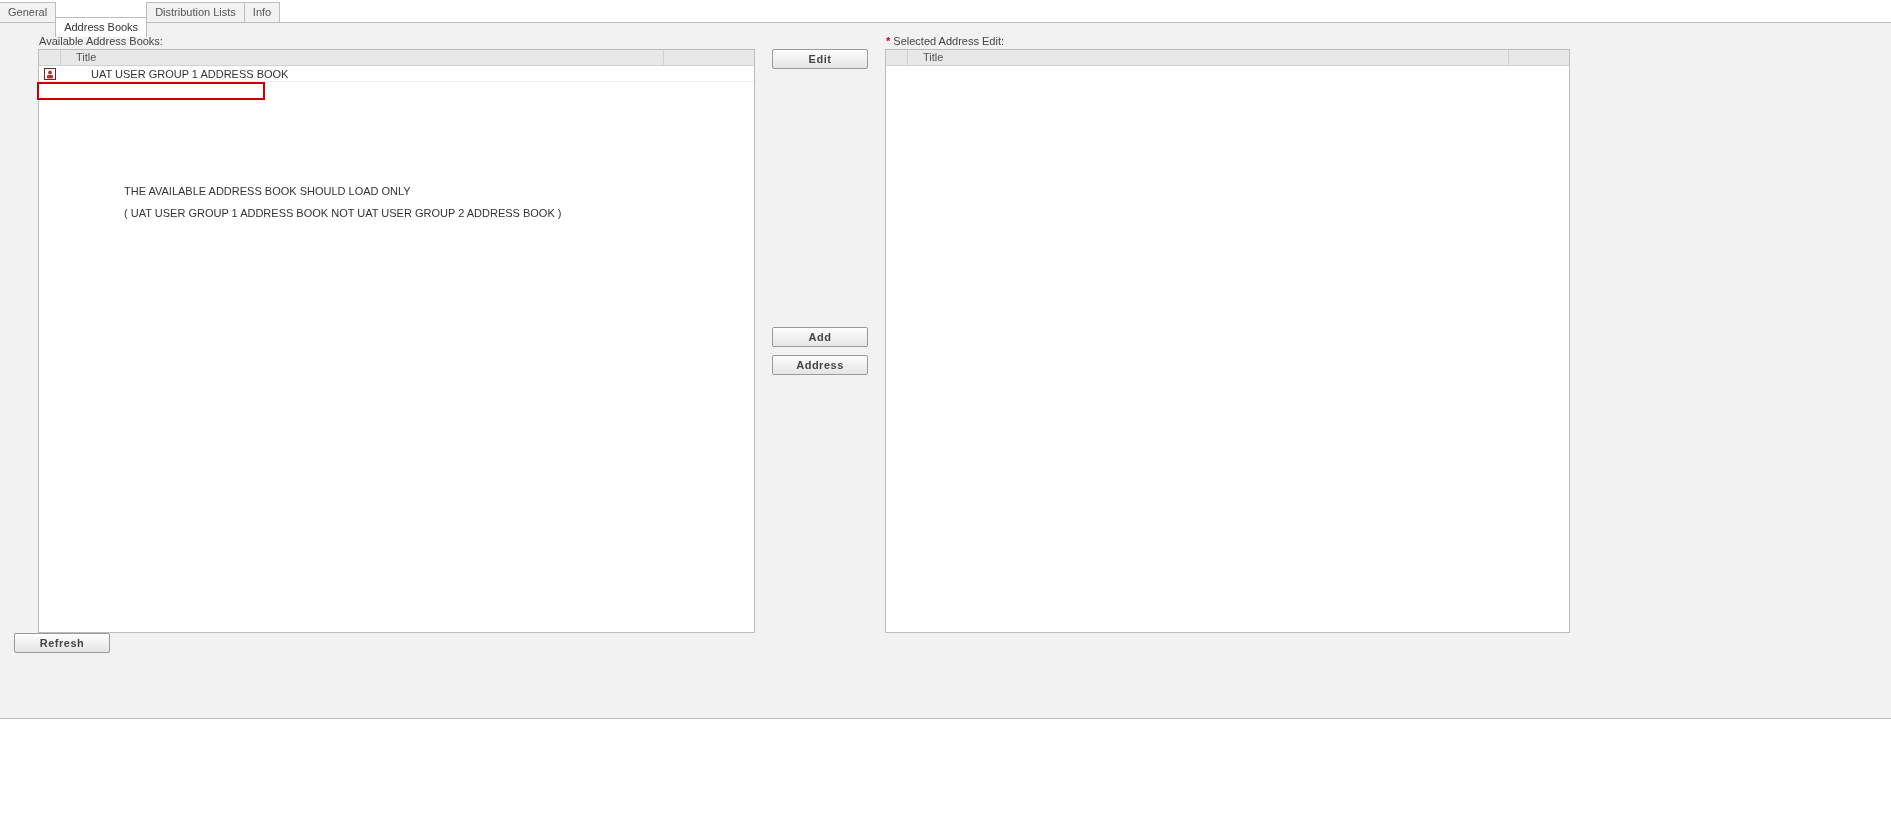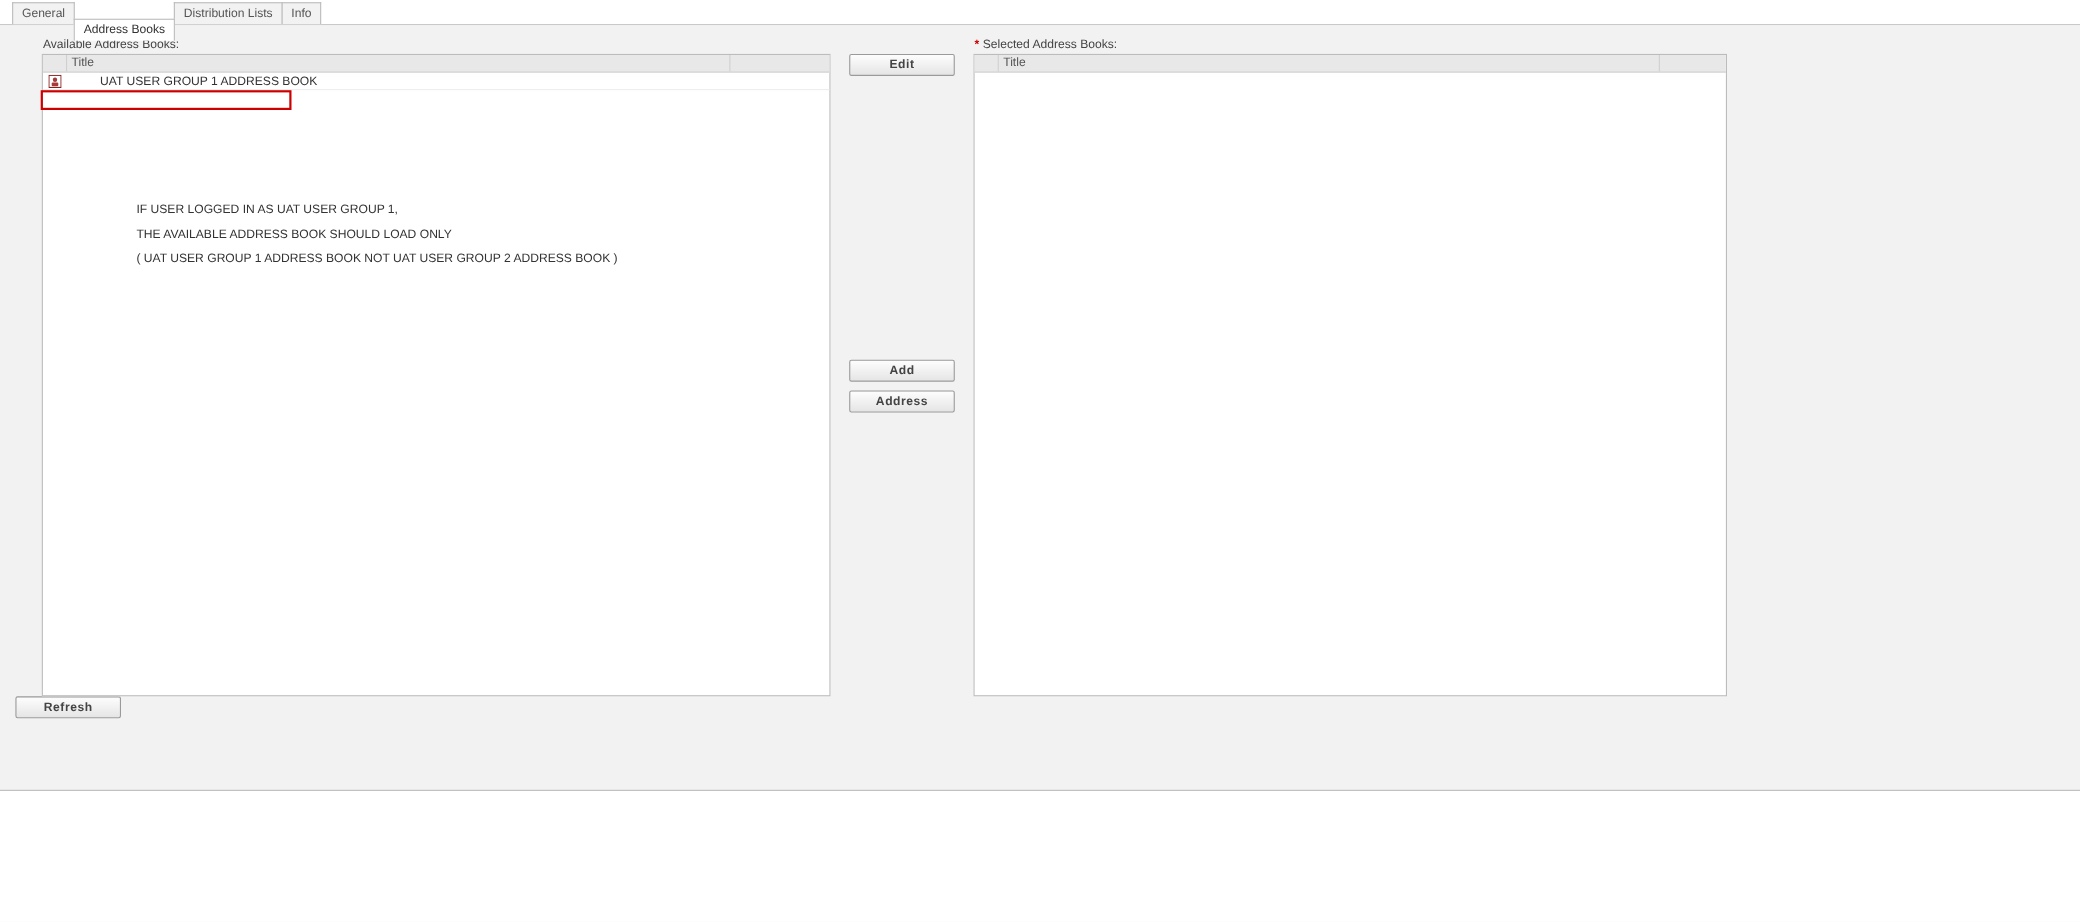--- a/index.html
+++ b/index.html
@@ -6,21 +6,21 @@
   html, body {
     margin: 0; padding: 0;
     font-family: Verdana, Arial, sans-serif;
     font-size: 11px;
     color: #333;
     background: #fff;
   }
   .tab-strip {
     display: flex;
     border-bottom: 1px solid #bcbcbc;
-    padding-left: 12px;
+    padding-left: 0;
     padding-top: 2px;
     align-items: flex-end;
   }
   .tab {
     border: 1px solid #bcbcbc;
     border-bottom: none;
     background: #f2f2f2;
     padding: 3px 8px;
     margin-right: 0;
     margin-left: -1px;
@@ -78,20 +78,21 @@
     border-right: 1px solid #d0d0d0;
     height: 100%;
   }
   .hdr-title-cell {
     flex: 1;
     padding-left: 4px;
     color: #555;
     border-right: 1px solid #d0d0d0;
     height: 100%;
     line-height: 15px;
+    margin-left: 11px;
   }
   .hdr-spacer-cell {
     width: 90px;
     height: 100%;
   }
   .hdr-spacer-cell-sm {
     width: 60px;
     height: 100%;
   }
   .list-row {
@@ -195,39 +196,38 @@
               </svg>
             </span>
           </div>
           <div class="row-title-cell">UAT  USER GROUP 1 ADDRESS BOOK</div>
         </div>
 
 
         <div class="row-highlight" style="top:32px;left:-2px;width:228px;height:18px;"></div>
 
         <div class="annotation">
-          <div>IF USER LOGGED IN AS UAT USER GROUP 1,</div>
           <div>THE AVAILABLE ADDRESS BOOK SHOULD LOAD ONLY</div>
           <div>( UAT USER GROUP 1 ADDRESS BOOK NOT UAT USER GROUP 2 ADDRESS BOOK )</div>
         </div>
       </div>
     </div>
 
     <div class="middle-btns">
       <button class="btn">Edit</button>
       <div class="middle-gap"></div>
       <button class="btn">Add</button>
       <button class="btn">Address</button>
       <div class="middle-gap"></div>
     </div>
 
     <div>
       <div class="field-label">
         <span class="req-star">*</span>
-        <span>Selected Address Books:</span>
+        <span>Selected Address Edit:</span>
       </div>
       <div class="list-box list-selected">
         <div class="list-header-row">
           <div class="hdr-icon-cell"></div>
           <div class="hdr-title-cell">Title</div>
           <div class="hdr-spacer-cell-sm"></div>
         </div>
       </div>
     </div>
 

